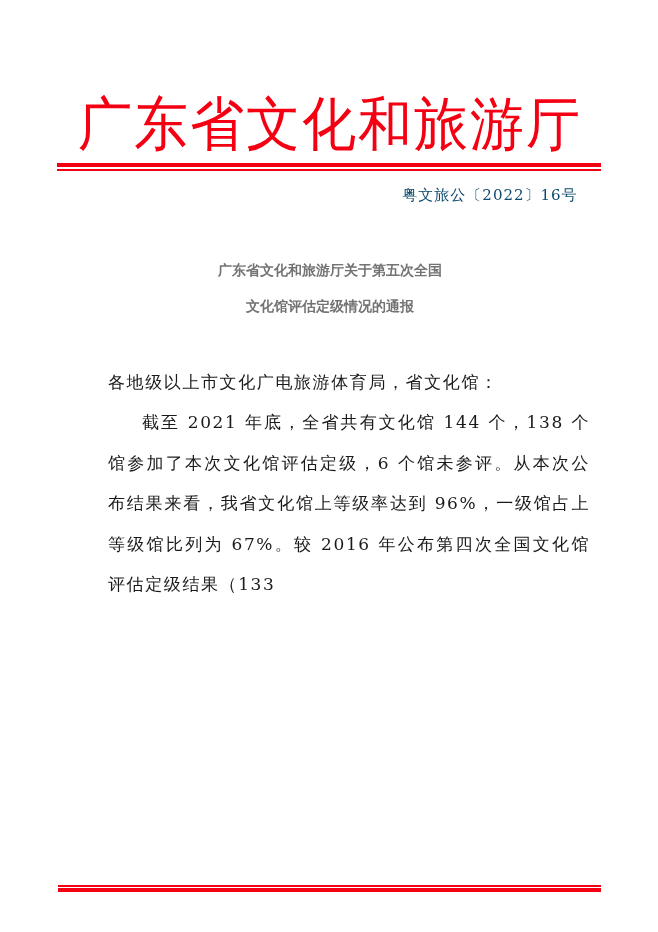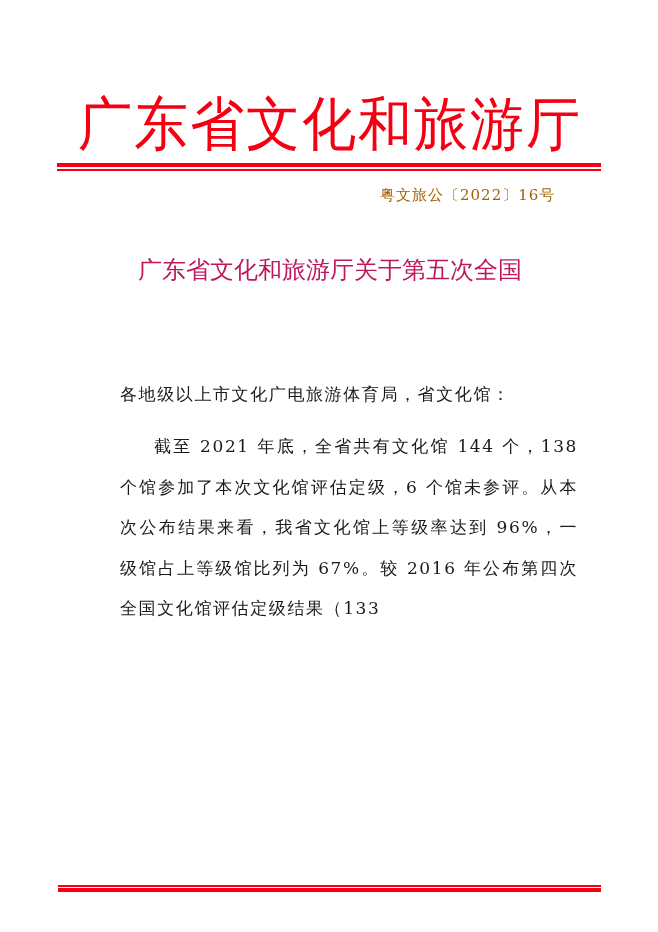--- a/index.html
+++ b/index.html
@@ -10,49 +10,50 @@
   .masthead {
     position: absolute; left: 60px; top: 86px; width: 540px; height: 78px;
     text-align: center; color: #f40012;
     font-family: "DejaVu Serif", "Liberation Serif", serif;
     font-size: 54px; letter-spacing: 2px; line-height: 78px; font-weight: normal;
     transform: scaleY(1.08);
   }
   .rule-top-thick { position: absolute; left: 57px; top: 163px; width: 544px; height: 4px; background: #f40012; }
   .rule-top-thin  { position: absolute; left: 57px; top: 169px; width: 544px; height: 2px; background: #f40012; }
   .docnum {
-    position: absolute; left: 380px; top: 186px; width: 220px; text-align: left;
-    font-size: 15px; letter-spacing: 1px; color: #a16207;
+    position: absolute; left: 380px; top: 186px; width: 220px; text-align: center;
+    font-size: 15px; letter-spacing: 1px; color: #0c4a6e;
   }
   .title {
     position: absolute; left: 40px; top: 252px; width: 580px; text-align: center;
-    font-size: 24px; font-weight: normal; line-height: 36px; color: #be185d;
+    font-size: 14px; font-weight: bold; line-height: 36px; color: #737373;
   }
   .body-text {
     position: absolute; left: 108px; top: 362px; width: 482px;
     font-size: 17px; line-height: 40.4px; color: #1a1a1a; letter-spacing: 1.6px;
     text-align: justify;
   }
-  .body-text p { margin: 12px; }
+  .body-text p { margin: 0; }
   .indent { text-indent: 2em; }
   .section-heading { font-weight: bold; text-indent: 2em; letter-spacing: 0.5px; }
   .rule-bot-thin  { position: absolute; left: 58px; top: 885px; width: 543px; height: 1.5px; background: #f40012; }
   .rule-bot-thick { position: absolute; left: 58px; top: 888px; width: 543px; height: 4px; background: #f40012; }
 </style>
 </head>
 <body>
 
 <div class="masthead">广东省文化和旅游厅</div>
 <div class="rule-top-thick"></div>
 <div class="rule-top-thin"></div>
 
 <div class="docnum">粤文旅公〔2022〕16号</div>
 
 <div class="title">
   <div>广东省文化和旅游厅关于第五次全国</div>
+  <div>文化馆评估定级情况的通报</div>
 </div>
 
 <div class="body-text">
   <p>各地级以上市文化广电旅游体育局，省文化馆：</p>
   <p class="indent">截至 2021 年底，全省共有文化馆 144 个，138 个馆参加了本次文化馆评估定级，6 个馆未参评。从本次公布结果来看，我省文化馆上等级率达到 96%，一级馆占上等级馆比列为 67%。较 2016 年公布第四次全国文化馆评估定级结果（133</p>
 </div>
 
 <div class="rule-bot-thin"></div>
 <div class="rule-bot-thick"></div>
 

